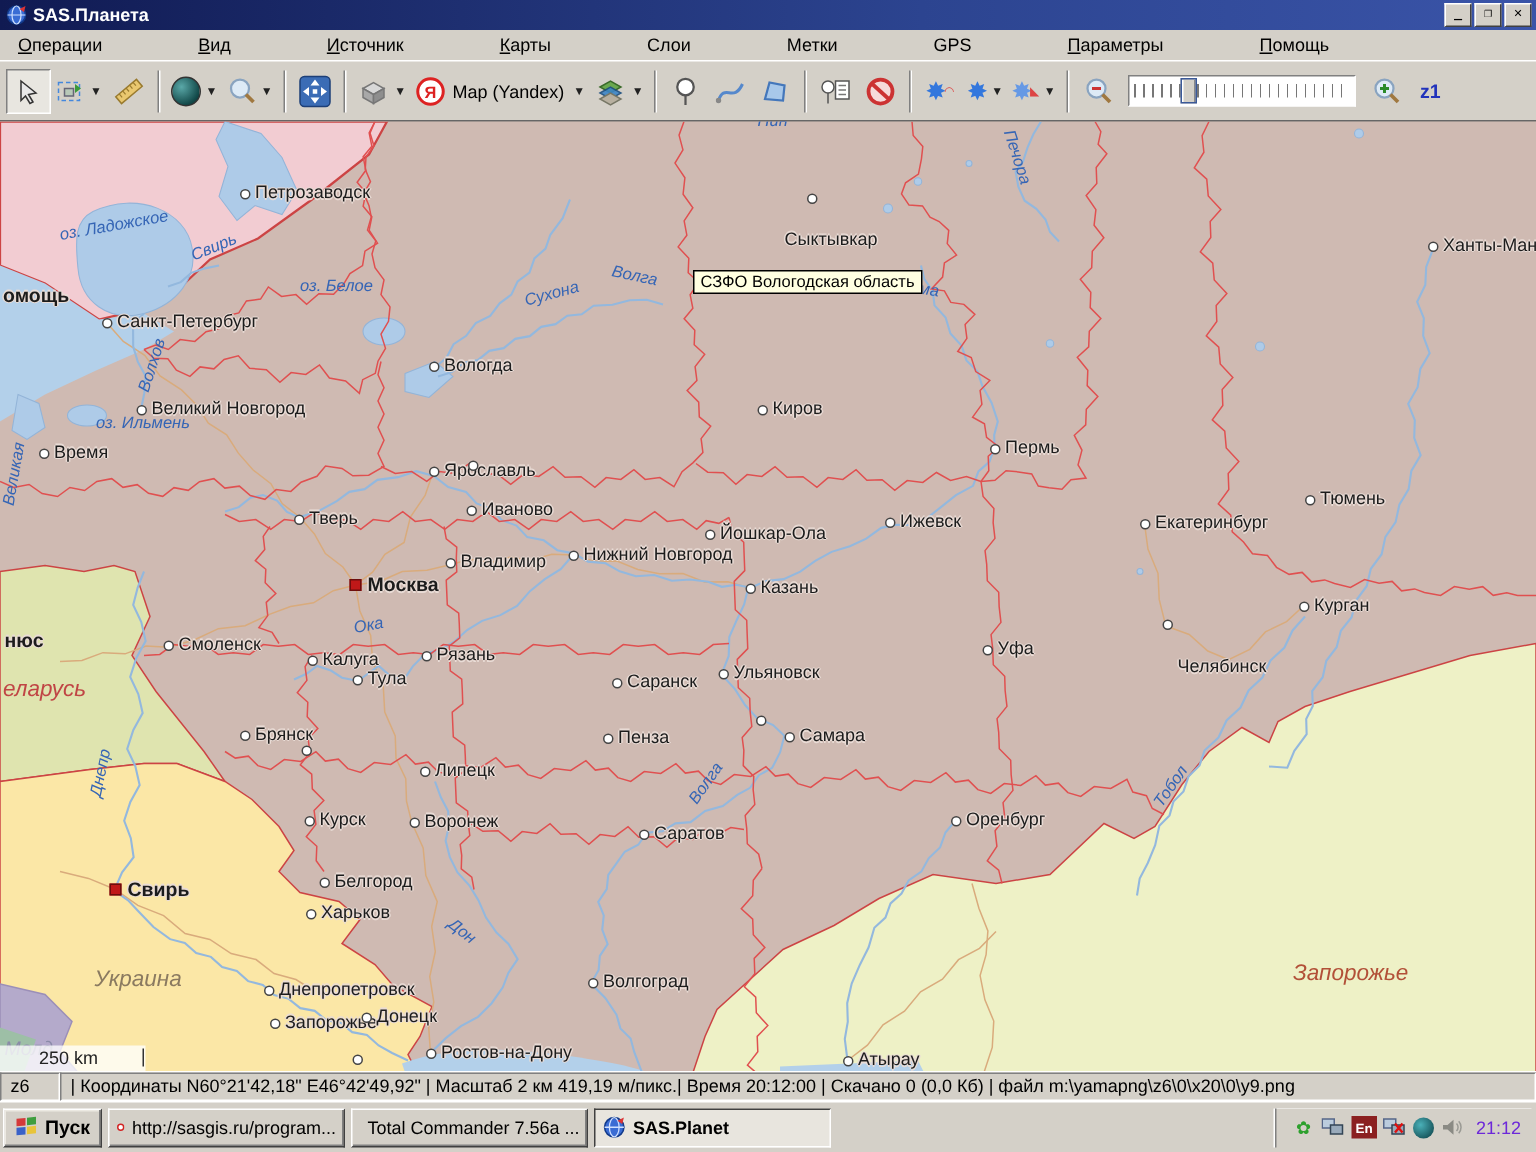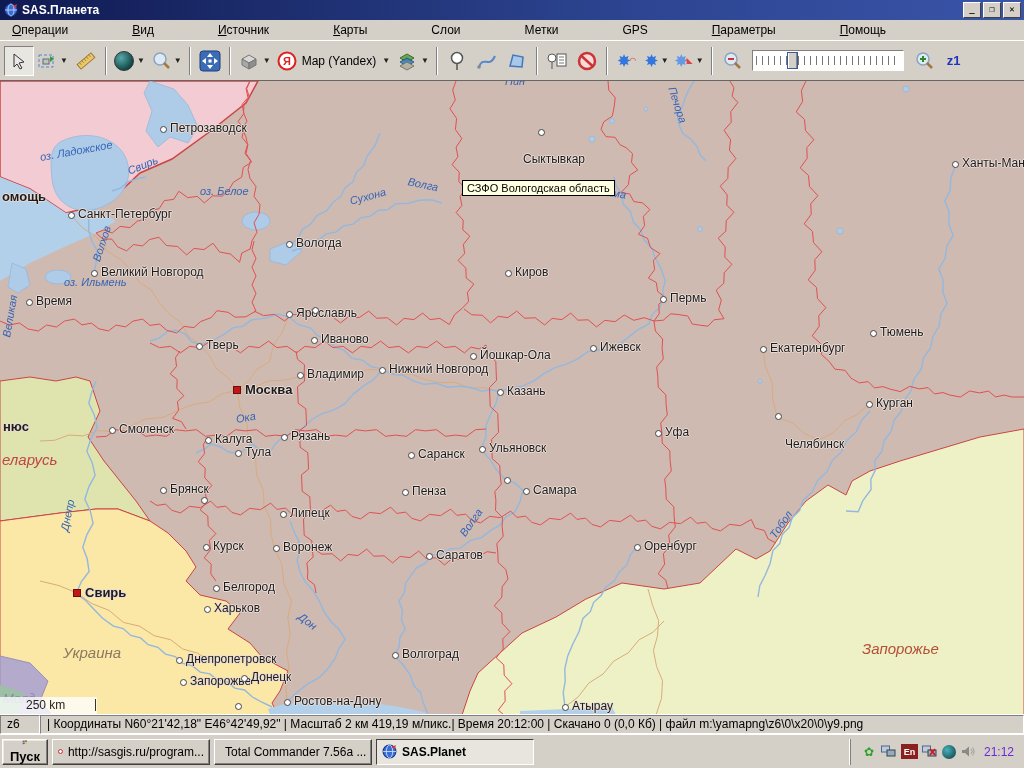--- a/index.html
+++ b/index.html
@@ -54,21 +54,21 @@
   
   .statusbar{position:absolute;left:0;top:714px;width:1024px;height:20px;background:#d4d0c8;
     display:flex;align-items:stretch;font-size:12px;color:#000;box-sizing:border-box;border-top:1px solid #fff;}
   .sb-panel{border:1px solid;border-color:#808080 #fff #fff #808080;padding:1px 6px;white-space:nowrap;overflow:hidden;}
   .sb-z{width:26px;}
   .sb-info{flex:1;}
   
   .taskbar{position:absolute;left:0;top:734px;width:1024px;height:34px;background:#d4d0c8;
     border-top:1px solid #fff;box-sizing:border-box;display:flex;align-items:center;padding:0 2px;gap:4px;}
   .start-btn{height:26px;display:flex;align-items:center;gap:4px;padding:0 7px;font-weight:bold;font-size:13px;
-    background:#d4d0c8;border:1px solid;border-color:#fff #404040 #404040 #fff;box-shadow:inset -1px -1px 0 #808080,inset 1px 1px 0 #ece9e2;flex-direction:column;}
+    background:#d4d0c8;border:1px solid;border-color:#fff #404040 #404040 #fff;box-shadow:inset -1px -1px 0 #808080,inset 1px 1px 0 #ece9e2;}
   .task-btn{width:158px;height:26px;display:flex;align-items:center;gap:5px;padding:0 5px;font-size:12px;
     background:#d4d0c8;border:1px solid;border-color:#fff #404040 #404040 #fff;box-shadow:inset -1px -1px 0 #808080;
     overflow:hidden;white-space:nowrap;box-sizing:border-box;}
   .task-btn.active{border-color:#404040 #fff #fff #404040;background:#e8e5de;font-weight:bold;box-shadow:none;}
   .tray{margin-left:auto;display:flex;align-items:center;gap:4px;height:26px;padding:0 8px 0 10px;
     border-left:1px solid #808080;box-shadow:-1px 0 0 #fff;}
   .tray-ico{width:16px;height:16px;display:flex;align-items:center;justify-content:center;font-size:12px;}
   .lang{width:17px;height:15px;background:#8b2020;color:#fff;font-size:9px;font-weight:bold;
     display:flex;align-items:center;justify-content:center;}
   .clock{font-size:12px;margin-left:4px;color:#6d28d9;}

